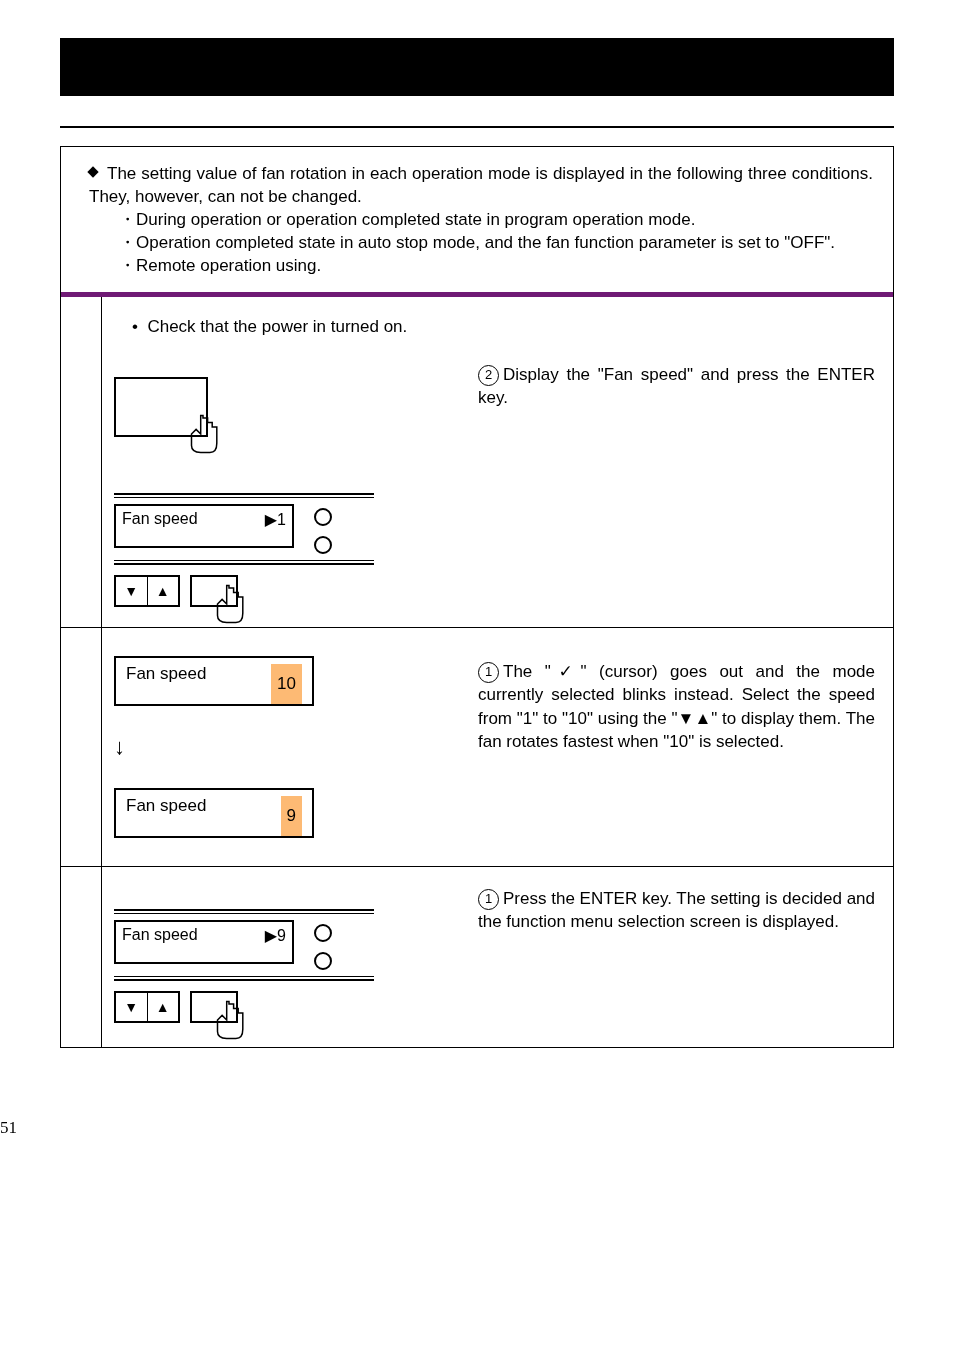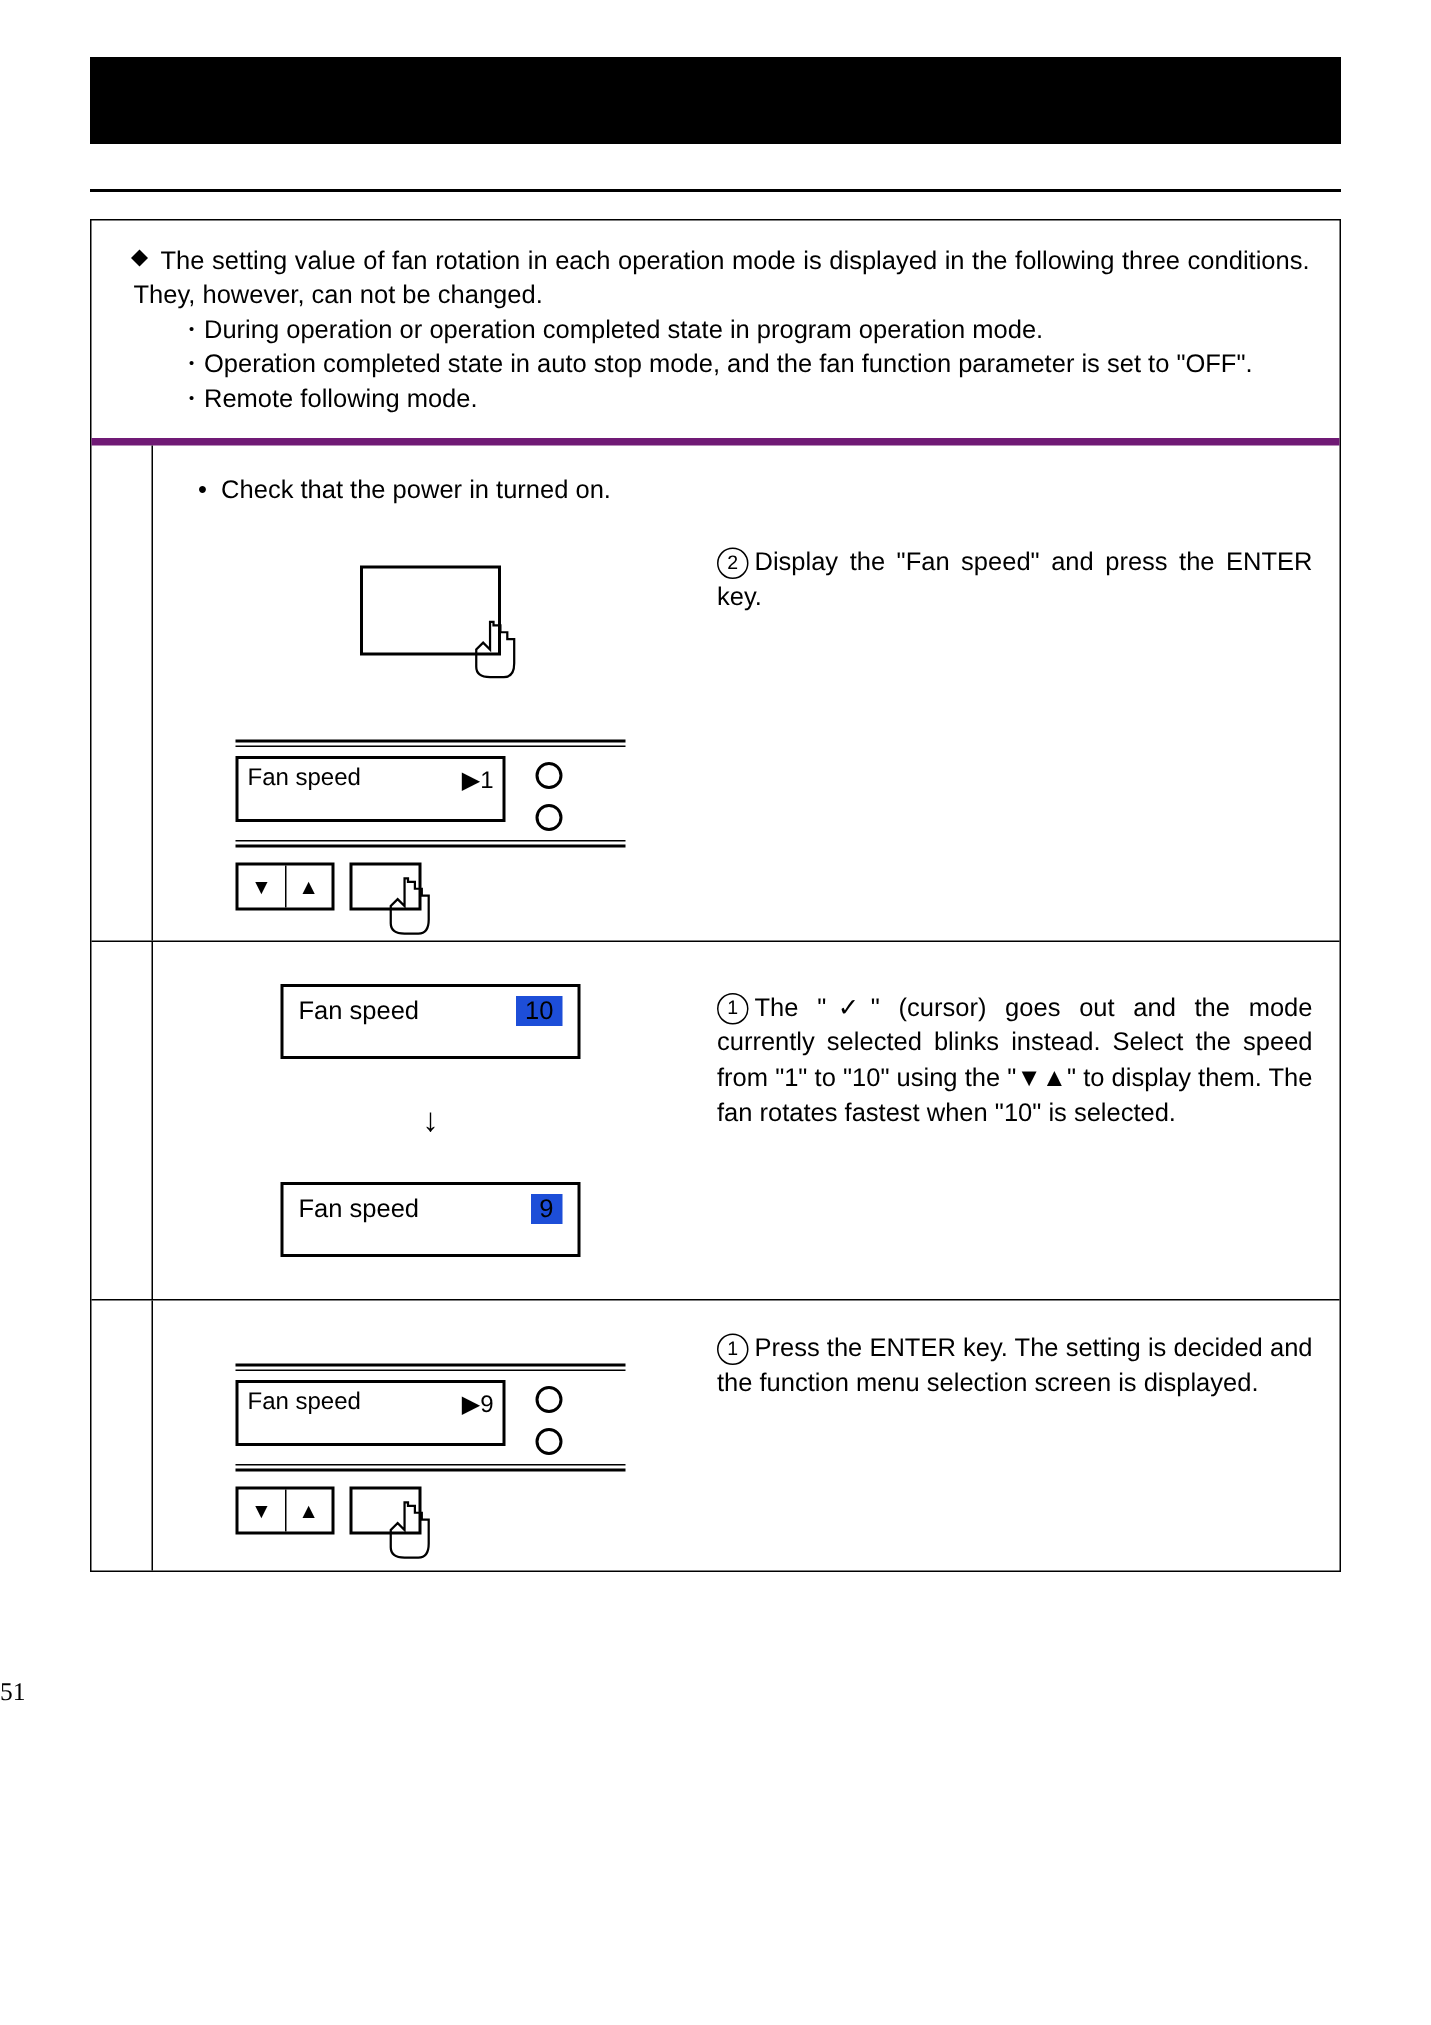--- a/index.html
+++ b/index.html
@@ -46,21 +46,20 @@
     width: 40px;
     border-right: 1px solid #000;
     position: relative;
   }
   .left-col {
     flex: 0 0 370px;
     padding: 20px 12px;
     box-sizing: border-box;
     display: flex;
     flex-direction: column;
-    align-items: center;
     gap: 28px;
   }
   .right-col {
     flex: 1;
     padding: 20px 18px 20px 6px;
     font-size: 17px;
     line-height: 1.38;
     text-align: justify;
   }
   .check-line {
@@ -149,22 +148,22 @@
     height: 50px;
     border: 2px solid #000;
     padding: 6px 10px;
     font-size: 17px;
     box-sizing: border-box;
     display: flex;
     justify-content: space-between;
     align-items: flex-start;
   }
   .highlight {
-    background: #1d4ed8;
-    padding: 0 6px;
+    background: #fdba74;
+    padding: 10px 6px;
   }
   .arrow-down {
     font-size: 22px;
     margin: 0;
   }
   .circnum {
     display: inline-block;
     width: 19px; height: 19px;
     border: 1.5px solid #000;
     border-radius: 50%;
@@ -197,21 +196,21 @@
 
 <div class="blackbar"></div>
 <div class="hr"></div>
 
 <div class="content-box">
 
   <div class="intro">
     <div><span class="diamond"></span><span>The setting value of fan rotation in each operation mode is displayed in the following three conditions.  They, however, can not be changed.</span></div>
     <div class="indent">・During operation or operation completed state in program operation mode.</div>
     <div class="indent">・Operation completed state in auto stop mode, and the fan function parameter is set to "OFF".</div>
-    <div class="indent">・Remote following mode.</div>
+    <div class="indent">・Remote operation using.</div>
   </div>
 
   <div class="step-row">
     <div class="left-rail"></div>
     <div class="left-col">
       <div class="check-line"><span>•</span>&nbsp;&nbsp;<span>Check that the power in turned on.</span></div>
       <div class="box-small">
         <div class="hand">
           <svg viewBox="0 0 40 40">
               <path d="M18 4 L18 20 L14 16 L10 20 L10 30 Q10 36 18 36 L26 36 Q32 36 32 28 L32 14 L28 14 L28 10 L24 10 L24 6 L20 6 L20 4 Z" fill="none" stroke="#000" stroke-width="1.3"></path>

